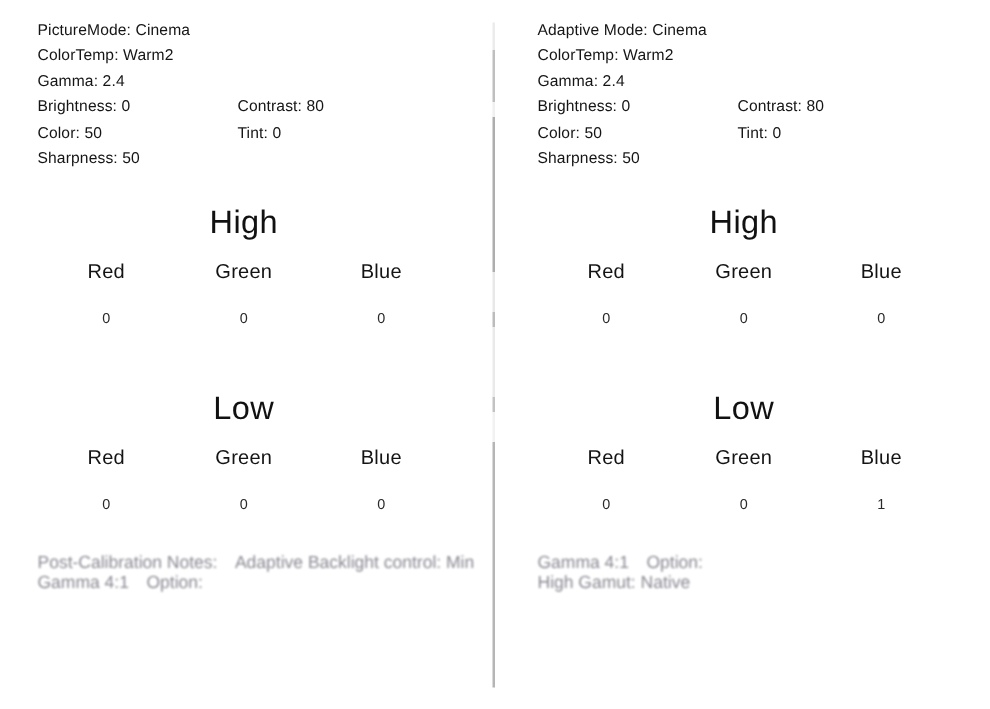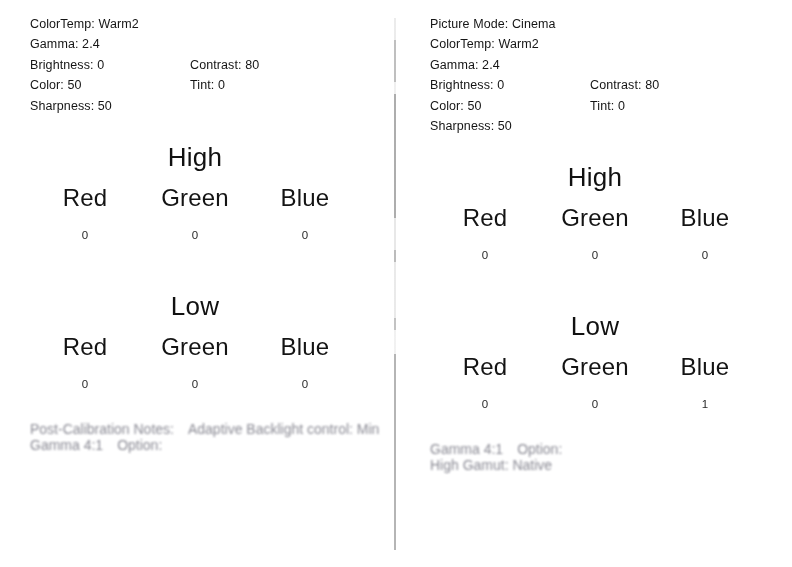--- a/index.html
+++ b/index.html
@@ -83,21 +83,21 @@
   }
   .rgb-row {
     display: flex;
     margin-top: 12px;
   }
   .rgb-cell {
     flex: 1;
     text-align: center;
   }
   .rgb-label {
-    font-size: 24px;
+    font-size: 16px;
     line-height: 24px;
     color: #141414;
     letter-spacing: .2px;
     filter: blur(.2px);
   }
   .rgb-value {
     font-size: 11.5px;
     line-height: 16px;
     margin-top: 17px;
     color: #2a2a2a;
@@ -122,20 +122,23 @@
 </style>
 </head>
 <body>
 
 <div class="page">
 
   <div class="panel panel-left">
 
     <div class="settings">
       <div class="row">
+        <span class="col-a">PictureMode: Cinema</span>
+      </div>
+      <div class="row">
         <span class="col-a">ColorTemp: Warm2</span>
       </div>
       <div class="row">
         <span class="col-a">Gamma: 2.4</span>
       </div>
       <div class="row">
         <span class="col-a">Brightness: 0</span>
         <span class="col-b">Contrast: 80</span>
       </div>
       <div class="row">
@@ -196,21 +199,21 @@
       <span class="nrow">
         <span class="seg">Gamma 4:1</span><span class="gap"></span><span class="seg">Option:</span>
       </span>
     </div>
   </div>
 
   <div class="panel panel-right">
 
     <div class="settings">
       <div class="row">
-        <span class="col-a">Picture Mode: Cinema</span>
+        <span class="col-a">Adaptive Mode: Cinema</span>
       </div>
       <div class="row">
         <span class="col-a">ColorTemp: Warm2</span>
       </div>
       <div class="row">
         <span class="col-a">Gamma: 2.4</span>
       </div>
       <div class="row">
         <span class="col-a">Brightness: 0</span>
         <span class="col-b">Contrast: 80</span>

